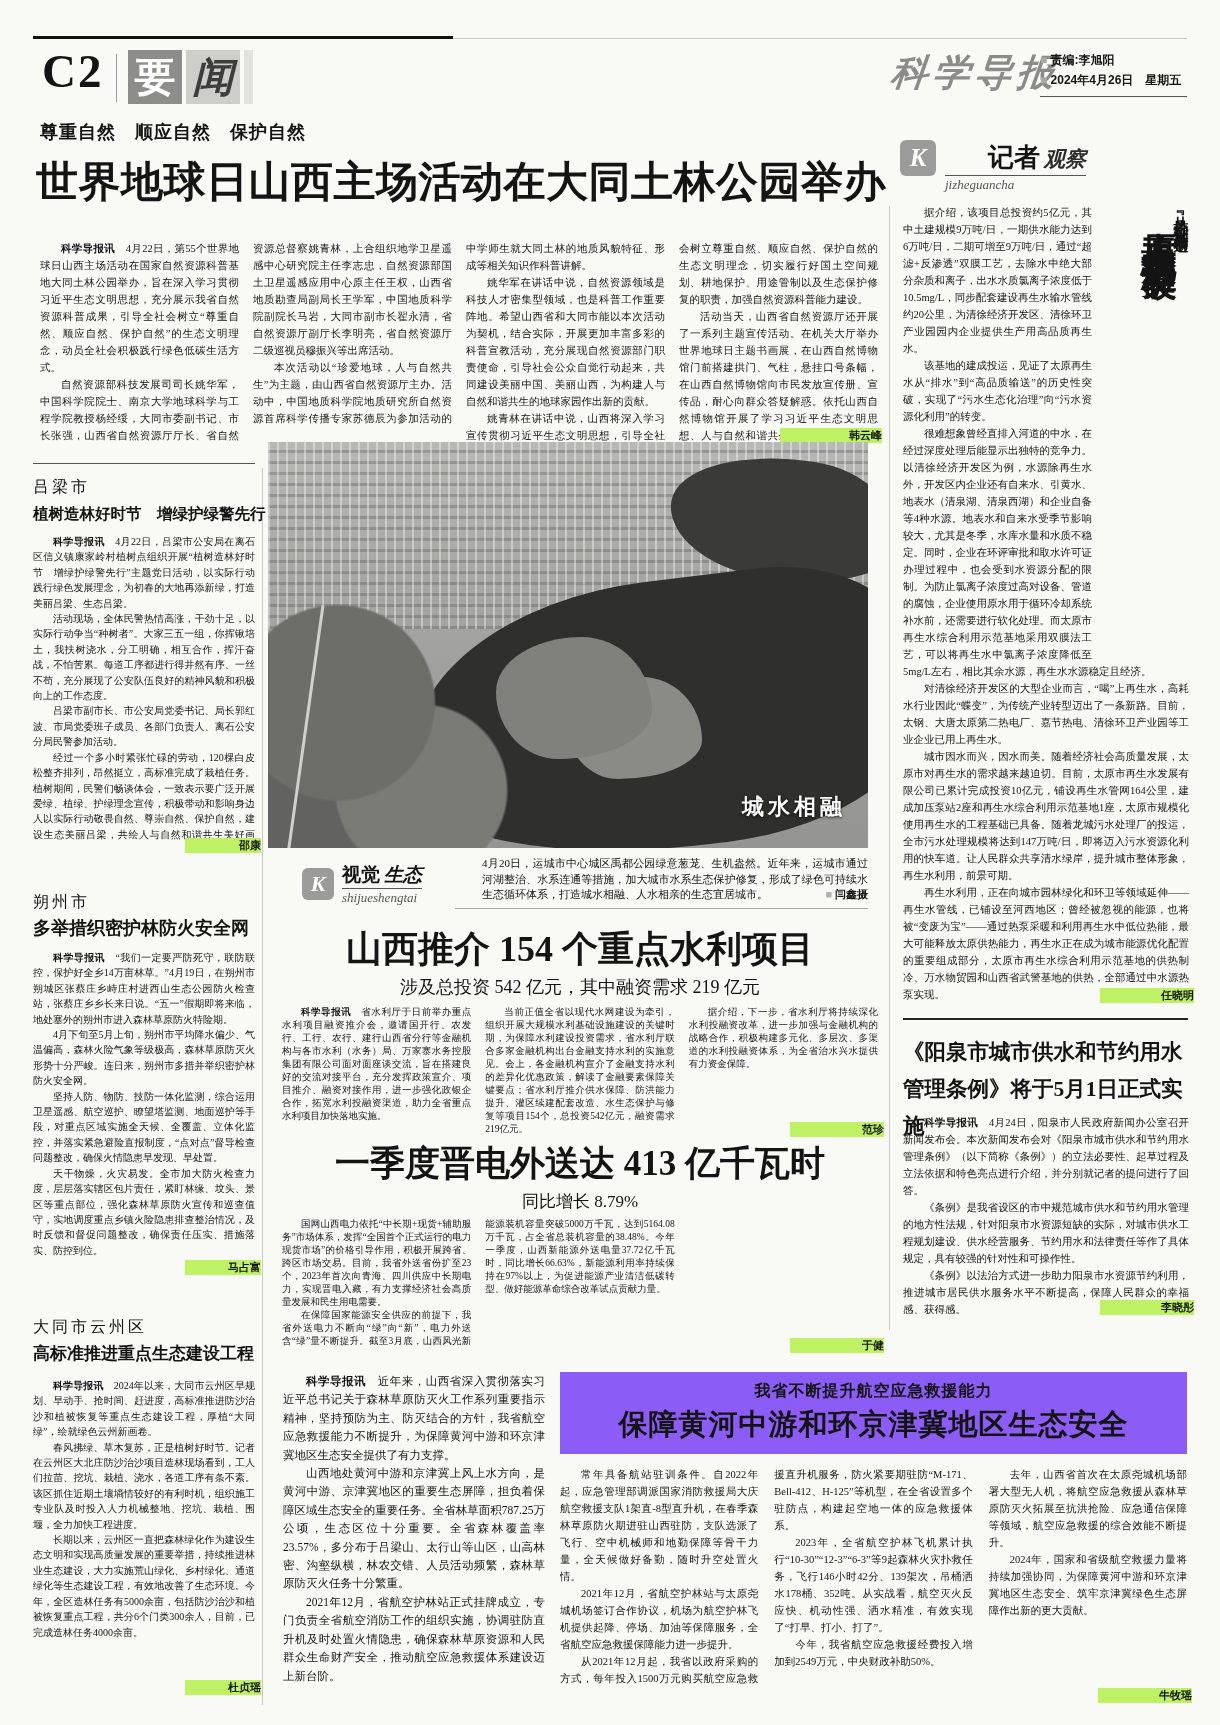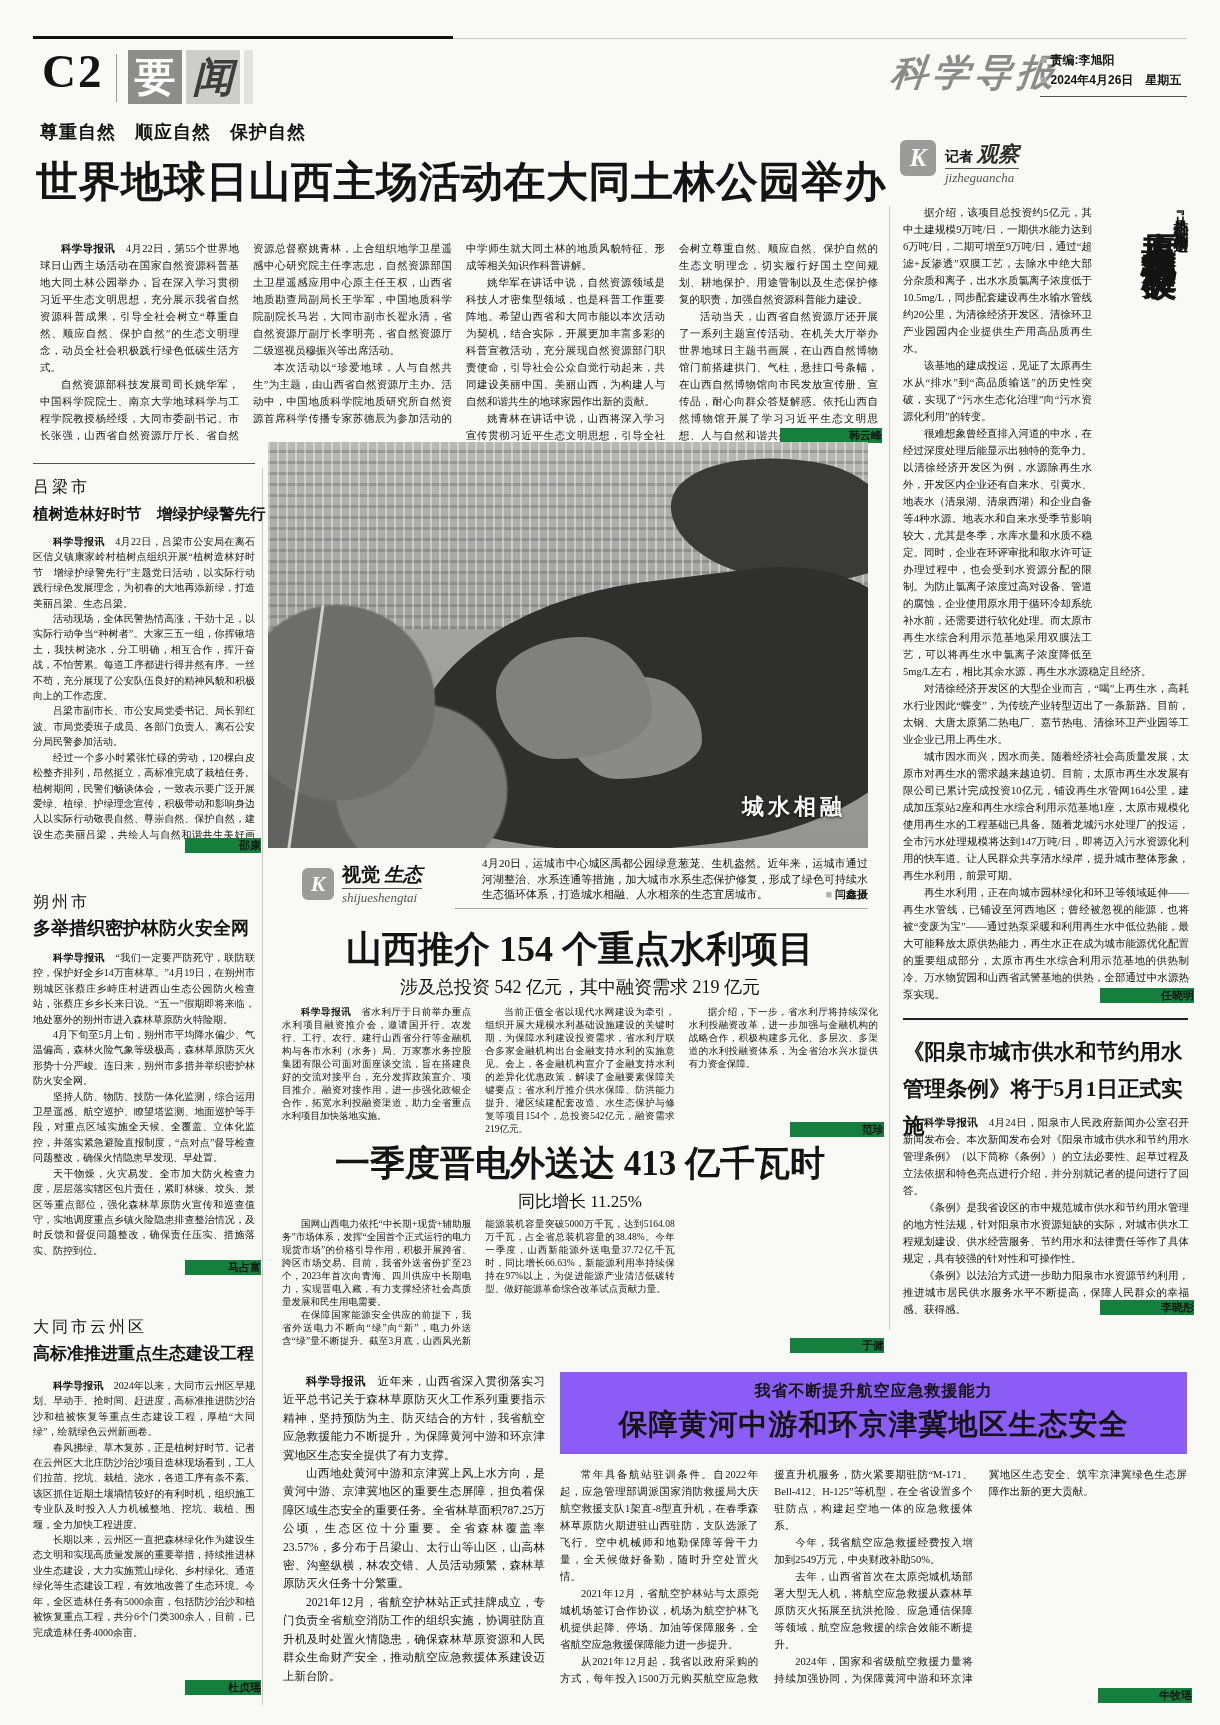--- a/index.html
+++ b/index.html
@@ -18,34 +18,34 @@
   .sec-box.b2{left:186px;top:50px;background:#cdcdca;color:#3d3d3d;font-style:italic;}
   .sec-shadow{left:244px;top:50px;width:9px;height:54px;background:#e2e2df;}
   .masthead{left:855px;top:48px;width:240px;text-align:center;font-size:37px;font-weight:700;
             font-style:italic;color:#8b8b89;letter-spacing:5px;transform:skewX(-6deg);}
   .pubinfo{left:1040px;top:50px;width:148px;font-size:12px;font-weight:700;line-height:20px;}
   .pubinfo .sq{color:#a9a9a7;}
   .pubinfo-rule{left:1040px;top:96px;width:147px;height:1px;background:#555;}
   
   .bodytext{font-size:10.5px;line-height:17px;text-align:justify;overflow:hidden;}
   .bodytext p{margin:0;text-indent:2em;}
-  .byline{font-weight:700;font-size:11px;text-align:right;background:#15803d;padding-left:6px;}
+  .byline{font-weight:700;font-size:11px;text-align:right;background:#bef264;padding-left:6px;}
   
   .lead-kicker{left:40px;top:120px;font-size:18px;letter-spacing:1px;font-weight:bold;}
   .lead-title{left:36px;top:154px;width:850px;font-weight:900;font-size:42px;white-space:nowrap;
               letter-spacing:0.5px;}
   .lead-body{left:40px;top:240px;width:838px;height:205px;column-count:4;column-gap:14px;column-fill:auto;}
   
   .region-tag{font-size:16px;letter-spacing:3px;}
   .sec-title{font-weight:700;white-space:nowrap;}
   .ll-body,.sz-body,.dt-body{width:222px;font-size:10px;line-height:15.4px;}
   
   .obs-logo-k,.vis-logo-k{background:#9b9b99;color:#fff;border-radius:6px;display:flex;
       align-items:center;justify-content:center;font-weight:700;font-style:italic;}
-  .obs-title-bold{font-weight:700;font-size:14px;}
+  .obs-title-bold{font-weight:700;font-size:26px;margin-left:43px;}
   .obs-title-script{font-size:21px;font-style:italic;font-weight:700;color:#2c2c2c;}
   .obs-pinyin{font-style:italic;font-size:13px;color:#555;border-top:1px solid #555;padding-top:1px;}
   .obs-body{left:903px;top:204px;width:286px;height:800px;}
   .obs-vert{float:right;width:88px;height:448px;margin-left:9px;writing-mode:vertical-rl;
             text-align:left;}
   .vt-sub{display:block;font-weight:700;font-size:15px;letter-spacing:2px;margin-left:4px;}
   .vt-main{display:block;font-weight:900;font-size:35px;letter-spacing:3px;}
   .obs-rule{left:903px;top:1018px;width:285px;height:2px;background:#222;}
   .yq-title{left:903px;top:1034px;width:286px;font-weight:700;font-size:21.5px;line-height:37px;}
   .yq-body{left:903px;top:1114px;width:286px;height:200px;}
@@ -187,21 +187,21 @@
   <h2 class="abs water-title" style="margin:0;">山西推介 154 个重点水利项目</h2>
   <div class="abs water-sub">涉及总投资 542 亿元，其中融资需求 219 亿元</div>
   <div class="abs water-body bodytext">
       <p><b>科学导报讯</b>　省水利厅于日前举办重点水利项目融资推介会，邀请国开行、农发行、工行、农行、建行山西省分行等金融机构与各市水利（水务）局、万家寨水务控股集团有限公司面对面座谈交流，旨在搭建良好的交流对接平台，充分发挥政策宣介、项目推介、融资对接作用，进一步强化政银企合作，拓宽水利投融资渠道，助力全省重点水利项目加快落地实施。</p>
       <p>当前正值全省以现代水网建设为牵引，组织开展大规模水利基础设施建设的关键时期，为保障水利建设投资需求，省水利厅联合多家金融机构出台金融支持水利的实施意见。会上，各金融机构宣介了金融支持水利的差异化优惠政策，解读了金融要素保障关键要点；省水利厅推介供水保障、防洪能力提升、灌区续建配套改造、水生态保护与修复等项目154个，总投资542亿元，融资需求219亿元。</p>
       <p>据介绍，下一步，省水利厅将持续深化水利投融资改革，进一步加强与金融机构的战略合作，积极构建多元化、多层次、多渠道的水利投融资体系，为全省治水兴水提供有力资金保障。</p>
     </div>
   <div class="abs byline" style="left:790px;top:1122px;width:88px;">范珍</div>
 
   <h2 class="abs power-title" style="margin:0;">一季度晋电外送达 413 亿千瓦时</h2>
-  <div class="abs power-sub">同比增长 11.25%</div>
+  <div class="abs power-sub">同比增长 8.79%</div>
   <div class="abs power-body bodytext">
       <p>国网山西电力依托“中长期+现货+辅助服务”市场体系，发挥“全国首个正式运行的电力现货市场”的价格引导作用，积极开展跨省、跨区市场交易。目前，我省外送省份扩至23个，2023年首次向青海、四川供应中长期电力，实现晋电入藏，有力支撑经济社会高质量发展和民生用电需要。</p>
       <p>在保障国家能源安全供应的前提下，我省外送电力不断向“绿”向“新”，电力外送含“绿”量不断提升。截至3月底，山西风光新能源装机容量突破5000万千瓦，达到5164.08万千瓦，占全省总装机容量的38.48%。今年一季度，山西新能源外送电量37.72亿千瓦时，同比增长66.63%，新能源利用率持续保持在97%以上，为促进能源产业清洁低碳转型、做好能源革命综合改革试点贡献力量。</p>
     </div>
   <div class="abs byline" style="left:790px;top:1338px;width:88px;">于健</div>
 
   <div class="abs" style="left:900px;top:140px;width:290px;">
     <div style="display:flex;align-items:flex-start;gap:9px;">
       <div class="obs-logo-k" style="width:36px;height:36px;font-size:25px;">K</div>
       <div>
@@ -244,19 +244,20 @@
       <p>2021年12月，省航空护林站正式挂牌成立，专门负责全省航空消防工作的组织实施，协调驻防直升机及时处置火情隐患，确保森林草原资源和人民群众生命财产安全，推动航空应急救援体系建设迈上新台阶。</p>
     </div>
   <div class="abs av-banner">
     <div class="av-kicker sans">我省不断提升航空应急救援能力</div>
     <div class="av-title">保障黄河中游和环京津冀地区生态安全</div>
   </div>
   <div class="abs av-cols bodytext">
       <p>常年具备航站驻训条件。自2022年起，应急管理部调派国家消防救援局大庆航空救援支队1架直-8型直升机，在春季森林草原防火期进驻山西驻防，支队选派了飞行、空中机械师和地勤保障等骨干力量，全天候做好备勤，随时升空处置火情。</p>
       <p>2021年12月，省航空护林站与太原尧城机场签订合作协议，机场为航空护林飞机提供起降、停场、加油等保障服务，全省航空应急救援保障能力进一步提升。</p>
       <p>从2021年12月起，我省以政府采购的方式，每年投入1500万元购买航空应急救援直升机服务，防火紧要期驻防“M-171、Bell-412、H-125”等机型，在全省设置多个驻防点，构建起空地一体的应急救援体系。</p>
+      <p>2023年，全省航空护林飞机累计执行“10-30”“12-3”“6-3”等9起森林火灾扑救任务，飞行146小时42分、139架次，吊桶洒水178桶、352吨。从实战看，航空灭火反应快、机动性强、洒水精准，有效实现了“打早、打小、打了”。</p>
       <p>今年，我省航空应急救援经费投入增加到2549万元，中央财政补助50%。</p>
       <p>去年，山西省首次在太原尧城机场部署大型无人机，将航空应急救援从森林草原防灭火拓展至抗洪抢险、应急通信保障等领域，航空应急救援的综合效能不断提升。</p>
       <p>2024年，国家和省级航空救援力量将持续加强协同，为保障黄河中游和环京津冀地区生态安全、筑牢京津冀绿色生态屏障作出新的更大贡献。</p>
     </div>
   <div class="abs byline" style="left:1098px;top:1688px;width:88px;">牛牧瑶</div>
 
 </div>
 
 </body></html>

